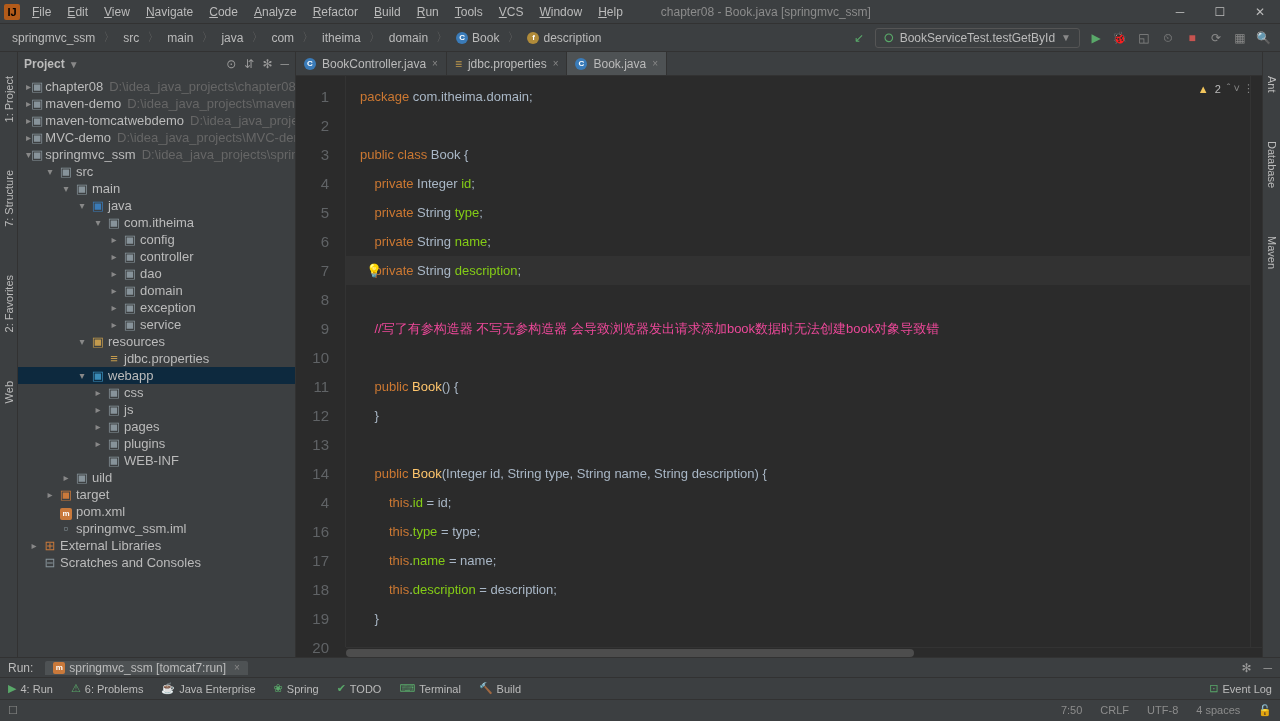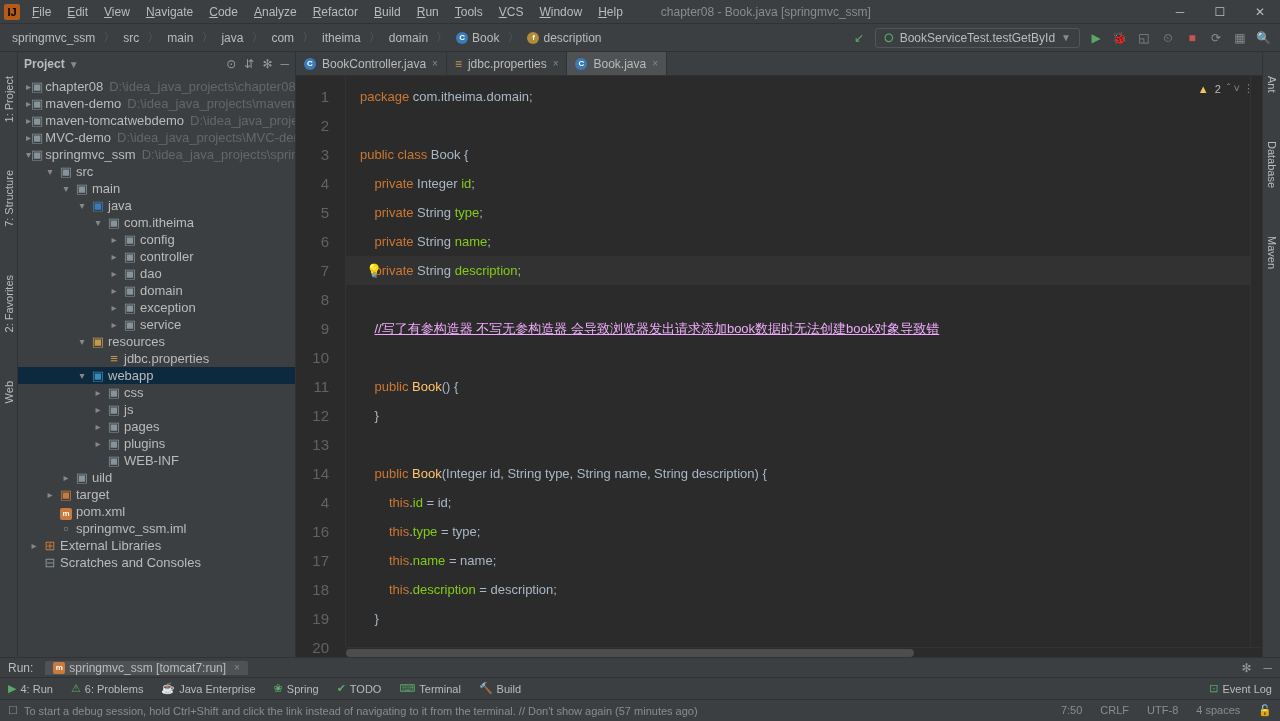--- a/index.html
+++ b/index.html
@@ -43,21 +43,21 @@
 .editor-area { flex: 1; display: flex; flex-direction: column; background: #2b2b2b; min-width: 0; }
 .tabs { height: 24px; background: #3c3f41; display: flex; border-bottom: 1px solid #323232; }
 .tab { display: flex; align-items: center; padding: 0 8px; gap: 6px; border-right: 1px solid #323232; color: #bbbbbb; font-size: 12px; }
 .tab.active { background: #4e5254; }
 .tab .close { color: #888; font-size: 10px; }
 .editor-body { flex: 1; display: flex; position: relative; min-height: 0; }
 .gutter { width: 50px; background: #2b2b2b; text-align: right; padding-right: 16px; color: #606366; font-family: "JetBrains Mono","Consolas",monospace; font-size: 15px; line-height: 29px; padding-top: 6px; border-right: 1px solid #333; }
 .code { flex: 1; font-family: "JetBrains Mono","Consolas",monospace; font-size: 13px; line-height: 29px; padding: 6px 0 0 14px; color: #a9b7c6; white-space: pre; overflow: hidden; }
 .kw { color: #cc7832; }
 .field { color: #84cc16; }
-.comment { color: #f0abfc; text-decoration: underline; }
+.comment { color: #ec4899; }
 .fn { color: #ffc66d; }
 .code-line.hl { background: #323232; display: block; margin-left: -14px; padding-left: 14px; }
 .inspect-area { position: absolute; top: 6px; right: 8px; display: flex; align-items: center; gap: 6px; font-size: 11px; color: #bbbbbb; }
 .warn-tri { color: #f2c55c; }
 .right-stripe { width: 12px; background: #2b2b2b; border-left: 1px solid #333; }
 .right-gutter { width: 18px; background: #3c3f41; border-left: 1px solid #323232; display: flex; flex-direction: column; align-items: center; padding-top: 20px; gap: 40px; }
 .right-gutter .vtab { writing-mode: vertical-rl; font-size: 11px; color: #bbbbbb; padding: 4px 0; }
 .run-bar { height: 20px; background: #3c3f41; border-top: 1px solid #323232; display: flex; align-items: center; padding: 0 8px; font-size: 12px; }
 .run-bar .run-label { color: #bbbbbb; }
 .run-bar .run-tab { margin-left: 12px; background: #4e5254; padding: 0 8px; border-radius: 2px 2px 0 0; display: flex; align-items: center; gap: 4px; }
@@ -419,21 +419,20 @@
       <span>Build</span>
     </div>
     <div class="event-log btab">
       <span style="color:#59a869">⊡</span>
       <span>Event Log</span>
     </div>
   </div>
 
 <div class="status">
   <span style="margin-right:6px">☐</span>
-  <span>To start a debug session, hold Ctrl+Shift and click the link instead of navigating to it from the terminal. // Don't show again (57 minutes ago)</span>
   <div class="right">
       <span>7:50</span>
       <span>CRLF</span>
       <span>UTF-8</span>
       <span>4 spaces</span>
       <span>🔓</span>
     </div>
 </div>
 
 </body></html>

